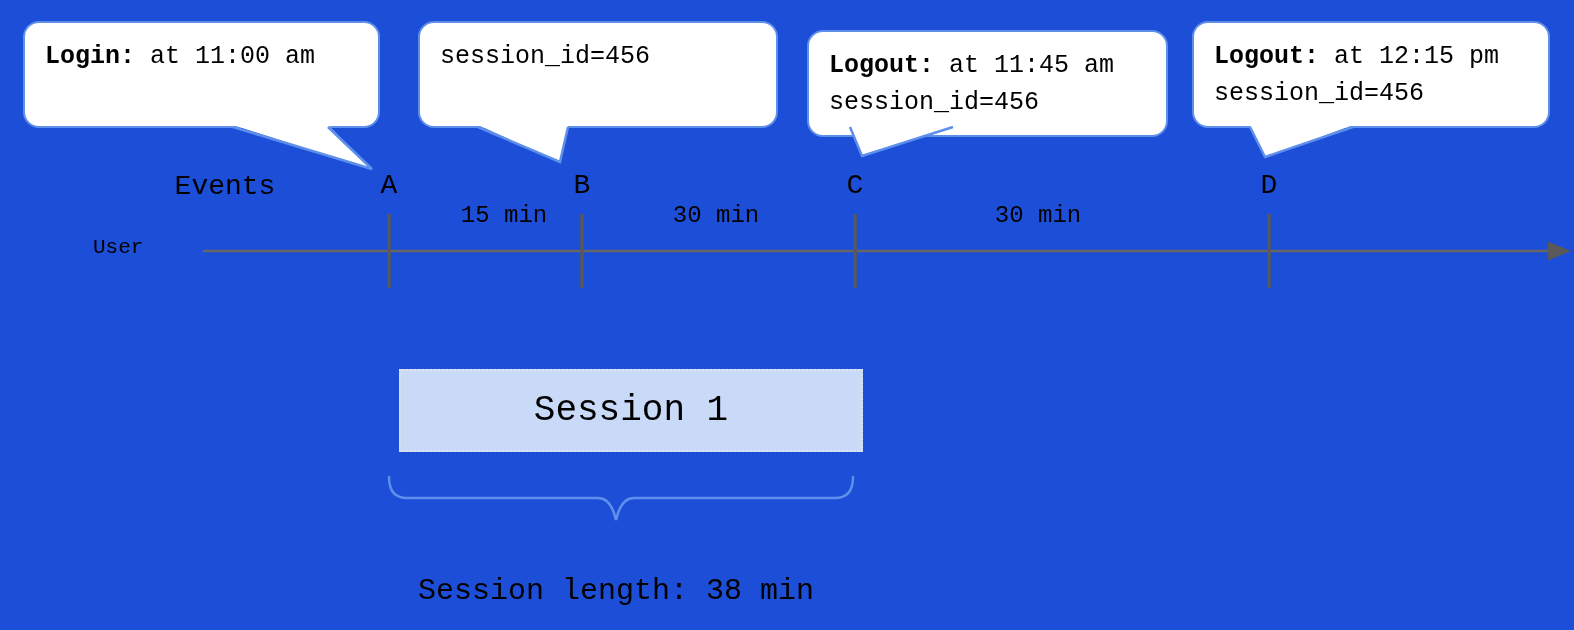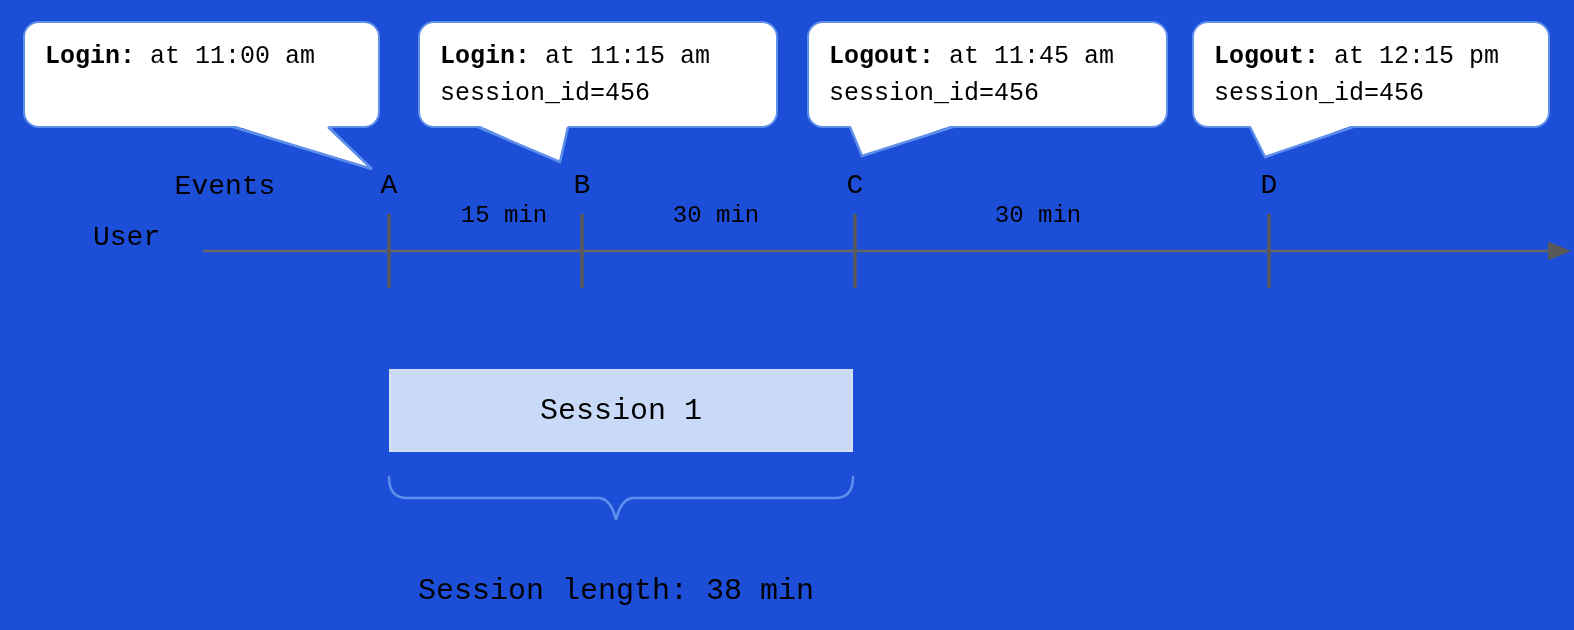--- a/index.html
+++ b/index.html
@@ -12,42 +12,41 @@
     position:absolute;top:21px;height:107px;box-sizing:border-box;
     border:2.5px solid var(--blue);border-radius:16px;background:#fff;
     padding:15px 10px 0 20px;font-size:25px;line-height:37px;z-index:1;
   }
   .callout .b{font-weight:bold;}
   .lbl{position:absolute;white-space:nowrap;z-index:1;}
   .center{transform:translateX(-50%);}
   .event-letter{font-size:28px;top:170px;}
   .interval{font-size:24px;top:202px;}
   .events-label{font-size:28px;top:171px;}
-  .user-label{font-size:28px;top:222px;left:93px;}
+  .user-label{font-size:21px;top:236px;left:93px;}
   .session-box{
-    position:absolute;left:389px;top:369px;width:464px;height:83px;box-sizing:border-box;
+    position:absolute;left:399px;top:369px;width:464px;height:83px;box-sizing:border-box;
     background:var(--session-fill);border:2px dotted #dfe3ee;
-    display:flex;align-items:center;justify-content:center;font-size:30px;z-index:1;
+    display:flex;align-items:center;justify-content:center;font-size:36px;z-index:1;
   }
   .session-caption{font-size:30px;top:574px;left:616px;}
   svg.overlay{position:absolute;left:0;top:0;z-index:2;pointer-events:none;}
 </style>
 </head>
 <body>
 
 <div class="canvas" style="--blue: #5e8fea; --session-fill: #c9daf8;">
 
   <div class="callout" style="left:23px;width:357px;">
     <div><span class="b">Login:</span> <span>at 11:00 am</span></div>
   </div>
   <div class="callout" style="left:418px;width:360px;">
-    <div><span class="b">Login:</span> <span>at 11:15 am</span></div>
     <div>session_id=456</div>
   </div>
-  <div class="callout" style="left:807px;width:361px;">
+  <div class="callout" style="left:807px;width:361px;margin-top:9px;">
     <div><span class="b">Logout:</span> <span>at 11:45 am</span></div>
     <div>session_id=456</div>
   </div>
   <div class="callout" style="left:1192px;width:358px;">
     <div><span class="b">Logout:</span> <span>at 12:15 pm</span></div>
     <div>session_id=456</div>
   </div>
 
   <div class="lbl events-label center" style="left:225px;text-align:center;">Events</div>
   <div class="lbl event-letter center" style="left:389px;">A</div>

